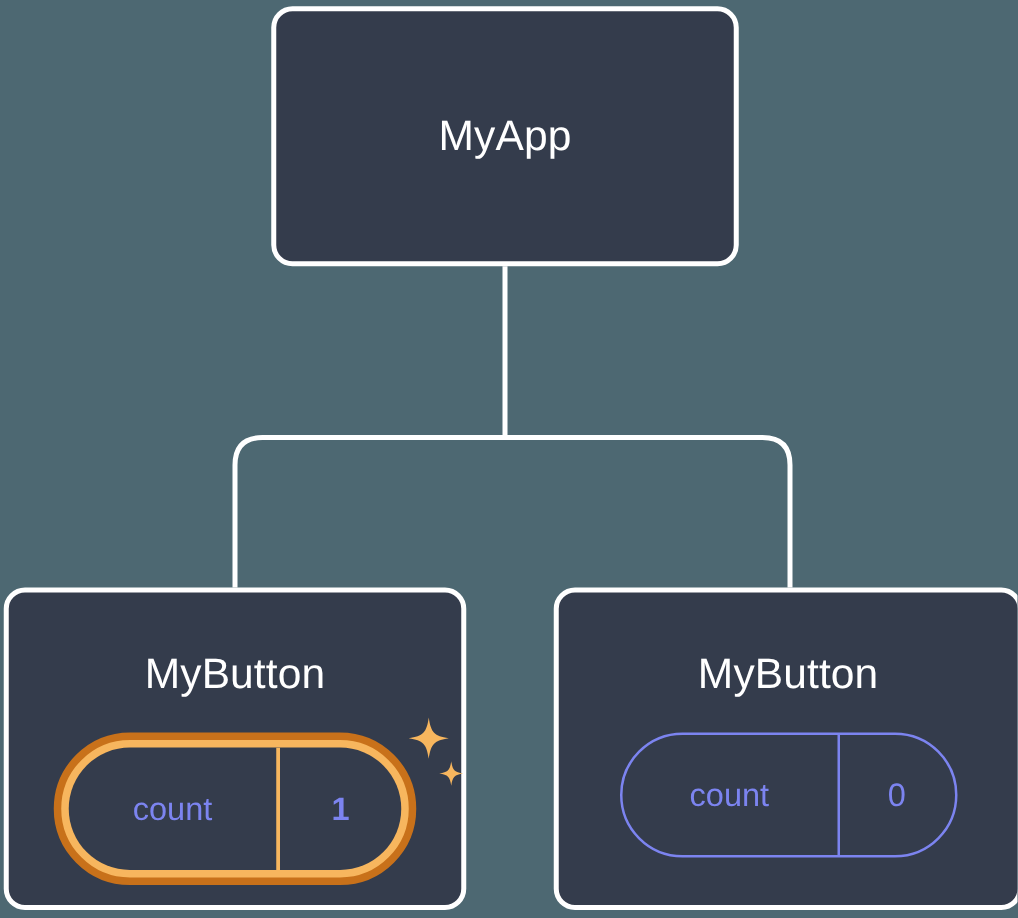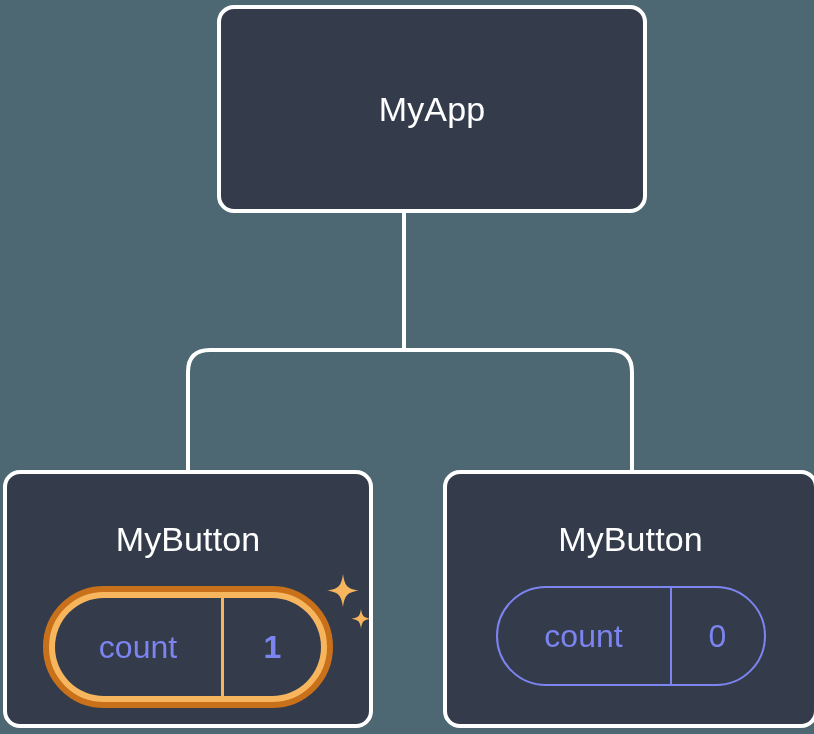--- a/index.html
+++ b/index.html
@@ -48,21 +48,21 @@
     color: #ffffff;
     font-size: 34px;
     line-height: 1;
     letter-spacing: 0.1px;
     white-space: nowrap;
   }
 
   #node-root {
     left: 217px;
     top: 5px;
-    width: 430px;
+    width: 374px;
     height: 208px;
     justify-content: center;
   }
 
   #node-child-left {
     left: 3px;
     top: 470px;
     width: 370px;
     height: 258px;
     padding-top: 48px;
@@ -116,21 +116,21 @@
     background: #343c4c;
     border-radius: 999px;
     overflow: hidden;
   }
 
   .pill-cell {
     display: flex;
     align-items: center;
     justify-content: center;
     color: #7c84f0;
-    font-size: 32px;
+    font-size: 26px;
     line-height: 1;
     white-space: nowrap;
   }
 
   .pill.plain .pill-key { flex: 0 0 172px; }
   .pill.plain .pill-val { flex: 1; border-left: 2px solid #7c84f0; }
 
   .pill.highlight .pill-key { flex: 0 0 166px; }
   .pill.highlight .pill-val {
     flex: 1;

